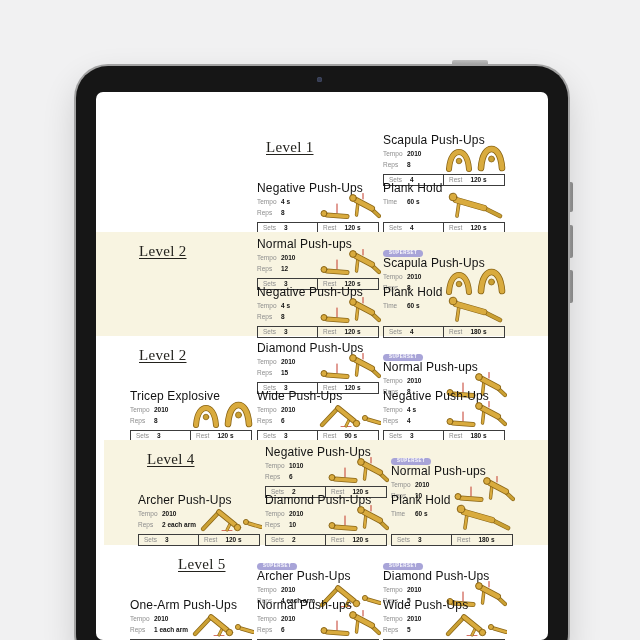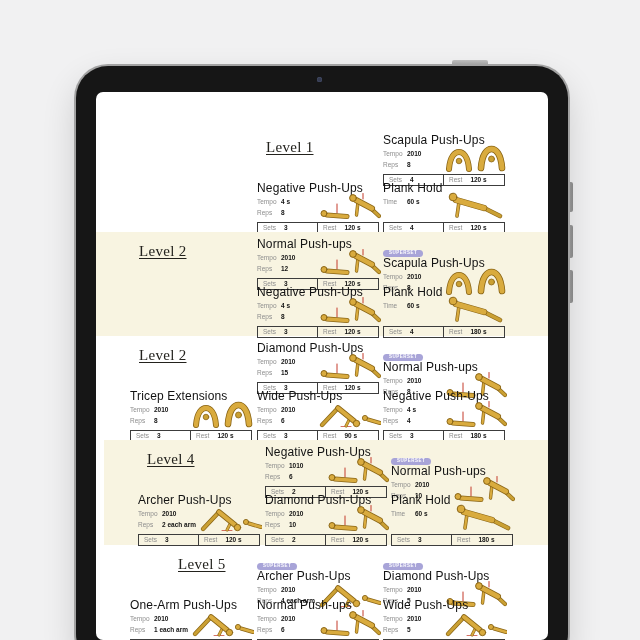--- a/index.html
+++ b/index.html
@@ -331,21 +331,21 @@
             </div>
             <div class="param">
               <span class="p-label">Reps</span>
               <span class="p-value">8</span>
             </div>
             <div class="figure"><svg width="64" height="32" viewBox="0 0 64 32">
                 <use href="#fig-pair"></use>
               </svg></div>
           </div></div>
         <div class="card" style="left: 34px; top: 56px;">
-          <div class="ex-title">Tricep Extensions</div>
+          <div class="ex-title">Tricep Explosive</div>
           <div class="ex-body">
             <div class="param">
               <span class="p-label">Tempo</span>
               <span class="p-value">2010</span>
             </div>
             <div class="param">
               <span class="p-label">Reps</span>
               <span class="p-value">8</span>
             </div>
             <div class="figure"><svg width="64" height="32" viewBox="0 0 64 32">

